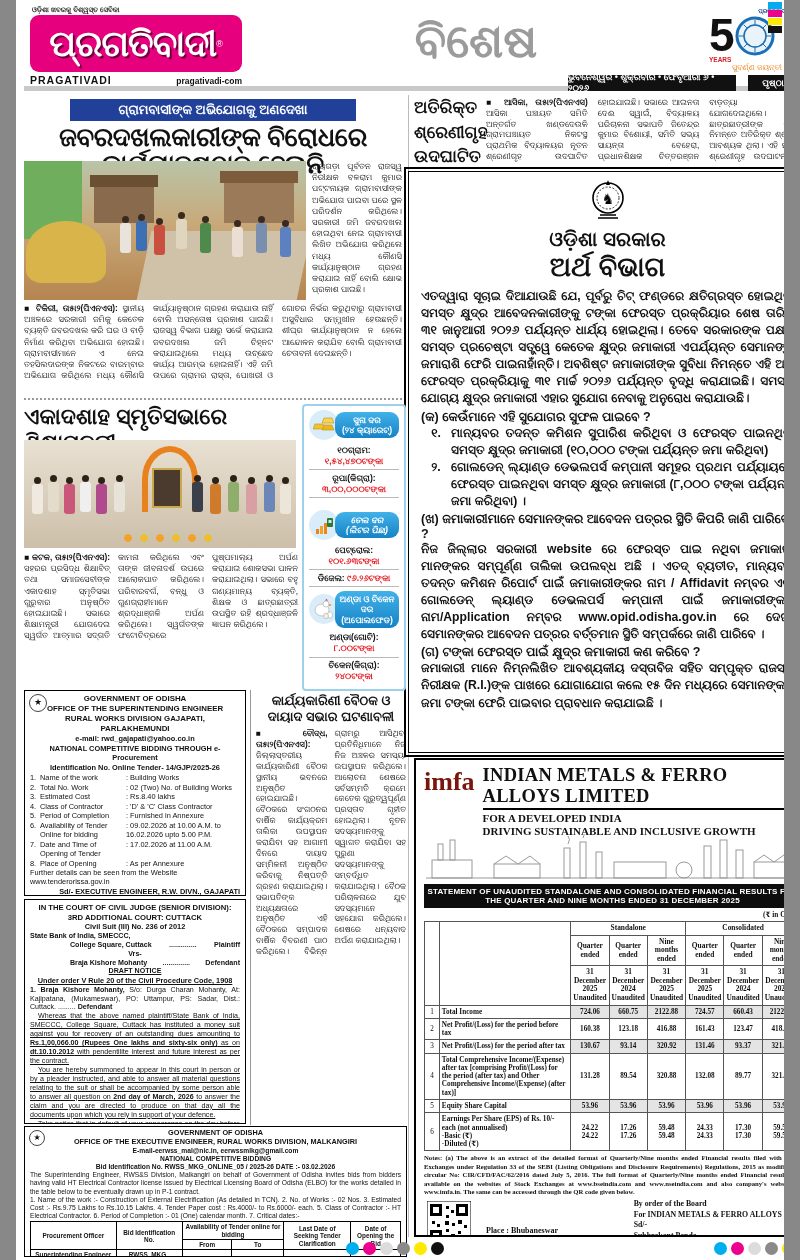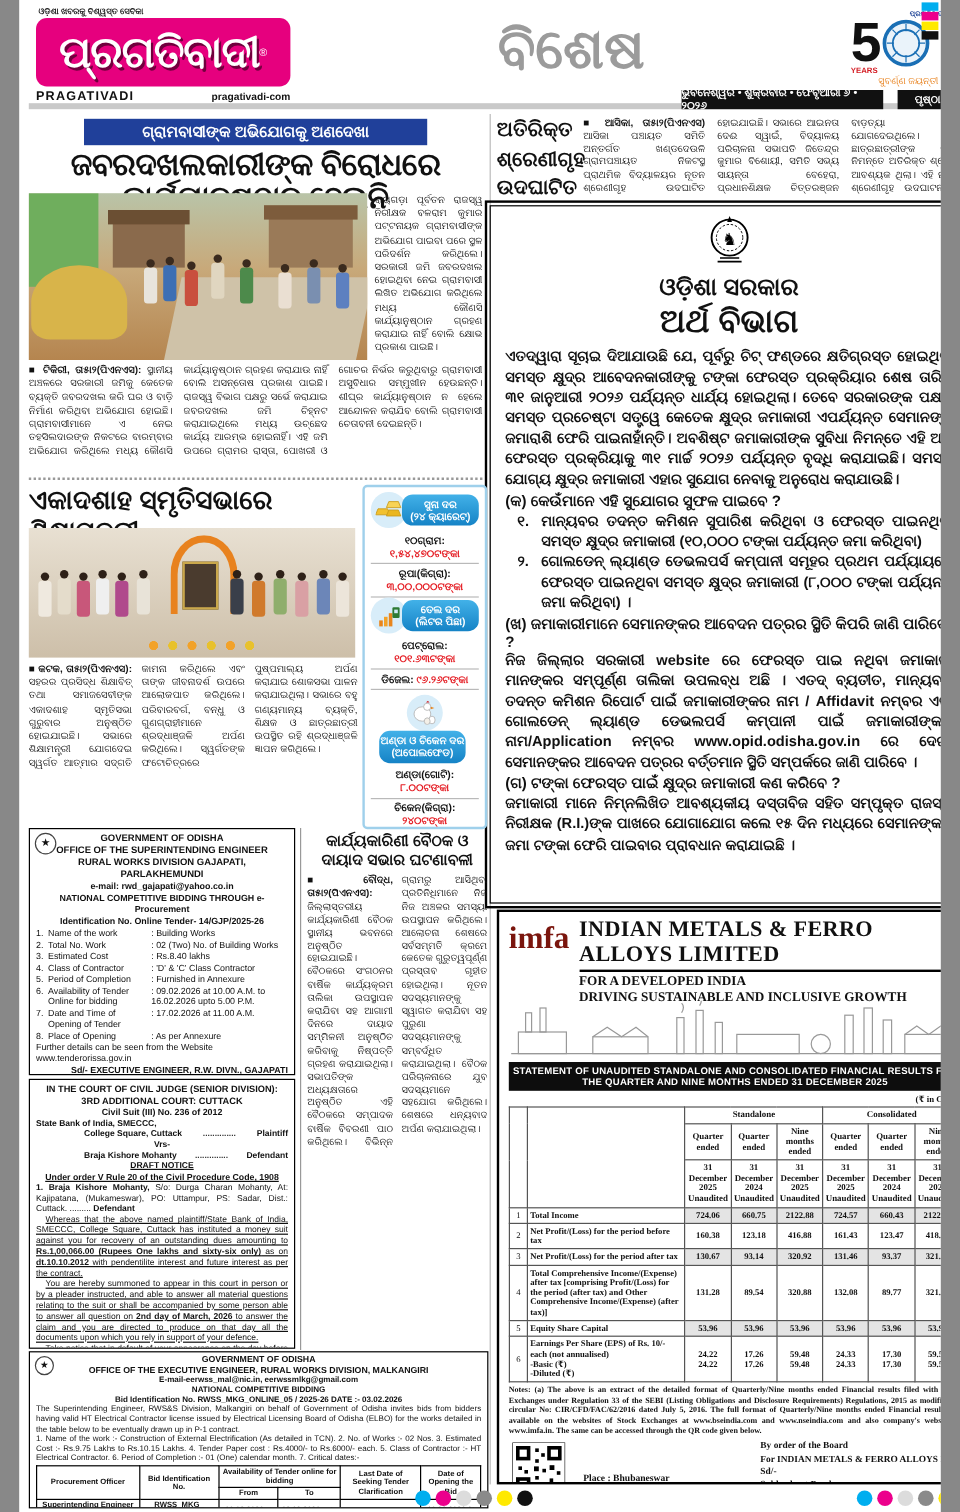--- a/index.html
+++ b/index.html
@@ -283,38 +283,38 @@
           <polygon points="11,9 19,9 21,14 9,14" fill="#eab61f" stroke="#c89a18" stroke-width="0.7"></polygon>
         </svg>
       </span>
       <span class="rate-lbl">
         <div>ସୁନା ଦର</div>
           <div>(୨୪ କ୍ୟାରେଟ୍)</div>
       </span>
     </div>
     <div class="rate-line"><span>୧୦ଗ୍ରାମ:</span> <span class="v">୧,୫୪,୪୭୦ଟଙ୍କା</span></div>
     <div class="rate-line"><span>ରୂପା(କିଗ୍ରା):</span> <span class="v">୩,୦୦,୦୦୦ଟଙ୍କା</span></div>
-    <div class="rate-head" style="margin-top:0;">
+    <div class="rate-head" style="margin-top:12px;font-style:italic;">
       <span class="icon-circle">
         <svg width="20" height="20" viewBox="0 0 20 20">
           <rect x="2" y="14" width="3" height="5" fill="#e8851c"></rect>
             <rect x="6" y="11" width="3" height="8" fill="#f2a229"></rect>
           <rect x="10" y="8" width="3" height="11" fill="#e8851c"></rect>
           <rect x="13" y="3" width="6" height="9" rx="1" fill="#2d7a33"></rect>
             <rect x="14.5" y="5" width="3" height="3" fill="#cfe9f7"></rect>
         </svg>
       </span>
       <span class="rate-lbl">
         <div>ତେଲ ଦର</div>
           <div>(ଲିଟର ପିଛା)</div>
       </span>
     </div>
     <div class="rate-line"><span>ପେଟ୍ରୋଲ:</span> <span class="v">୧୦୧.୬୩ଟଙ୍କା</span></div>
     <div class="rate-line"><span>ଡିଜେଲ:</span> <span class="v">୯୬.୨୬ଟଙ୍କା</span></div>
-    <div class="rate-head" style="margin-top:4px;flex-direction:column;">
+    <div class="rate-head" style="margin-top:4px;">
       <span class="icon-circle">
         <svg width="22" height="20" viewBox="0 0 22 20">
           <ellipse cx="9" cy="11" rx="7" ry="6" fill="#fff" stroke="#bbb" stroke-width="0.8"></ellipse>
           <circle cx="13" cy="5" r="3" fill="#fff" stroke="#bbb" stroke-width="0.8"></circle>
           <polygon points="12,1.5 13.5,0 15,1.5" fill="#d42027"></polygon>
           <polygon points="16,5 19,6 16,7" fill="#e8851c"></polygon>
           <ellipse cx="17" cy="16" rx="2.6" ry="3.2" fill="#fff" stroke="#bbb" stroke-width="0.8"></ellipse>
           <ellipse cx="13" cy="17" rx="2.4" ry="2.8" fill="#f4f0e8" stroke="#bbb" stroke-width="0.8"></ellipse>
         </svg>
       </span>

